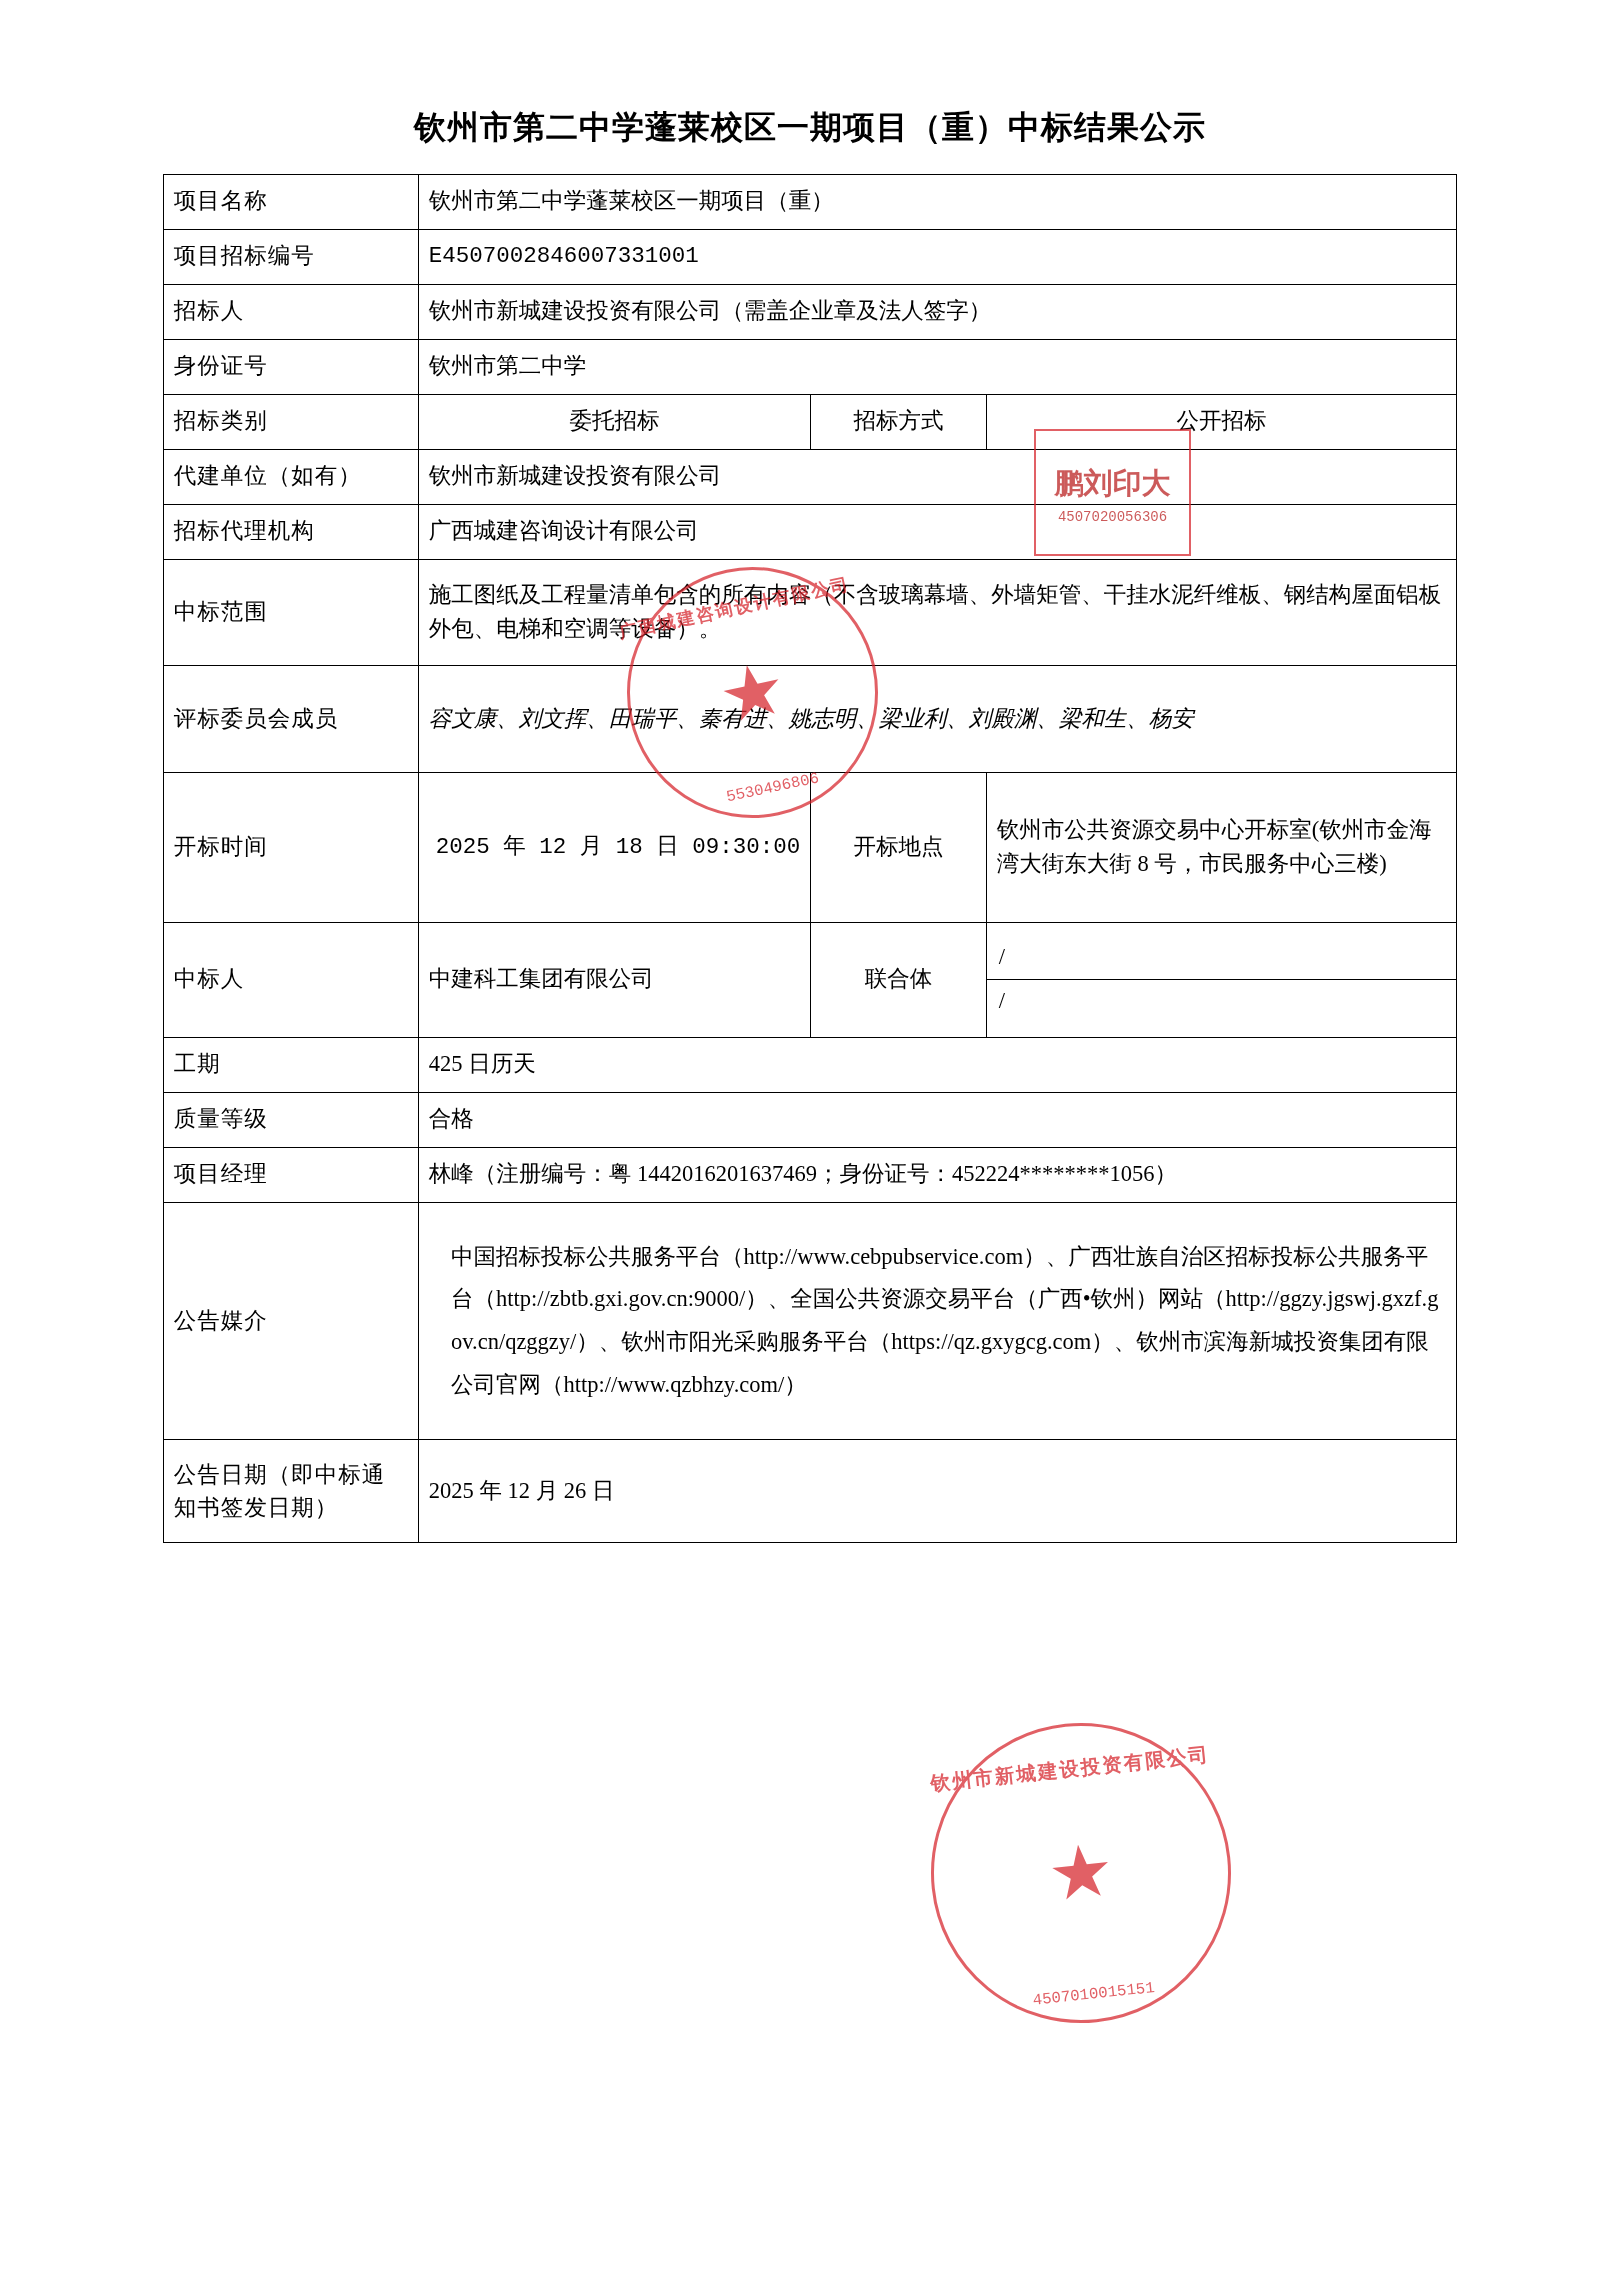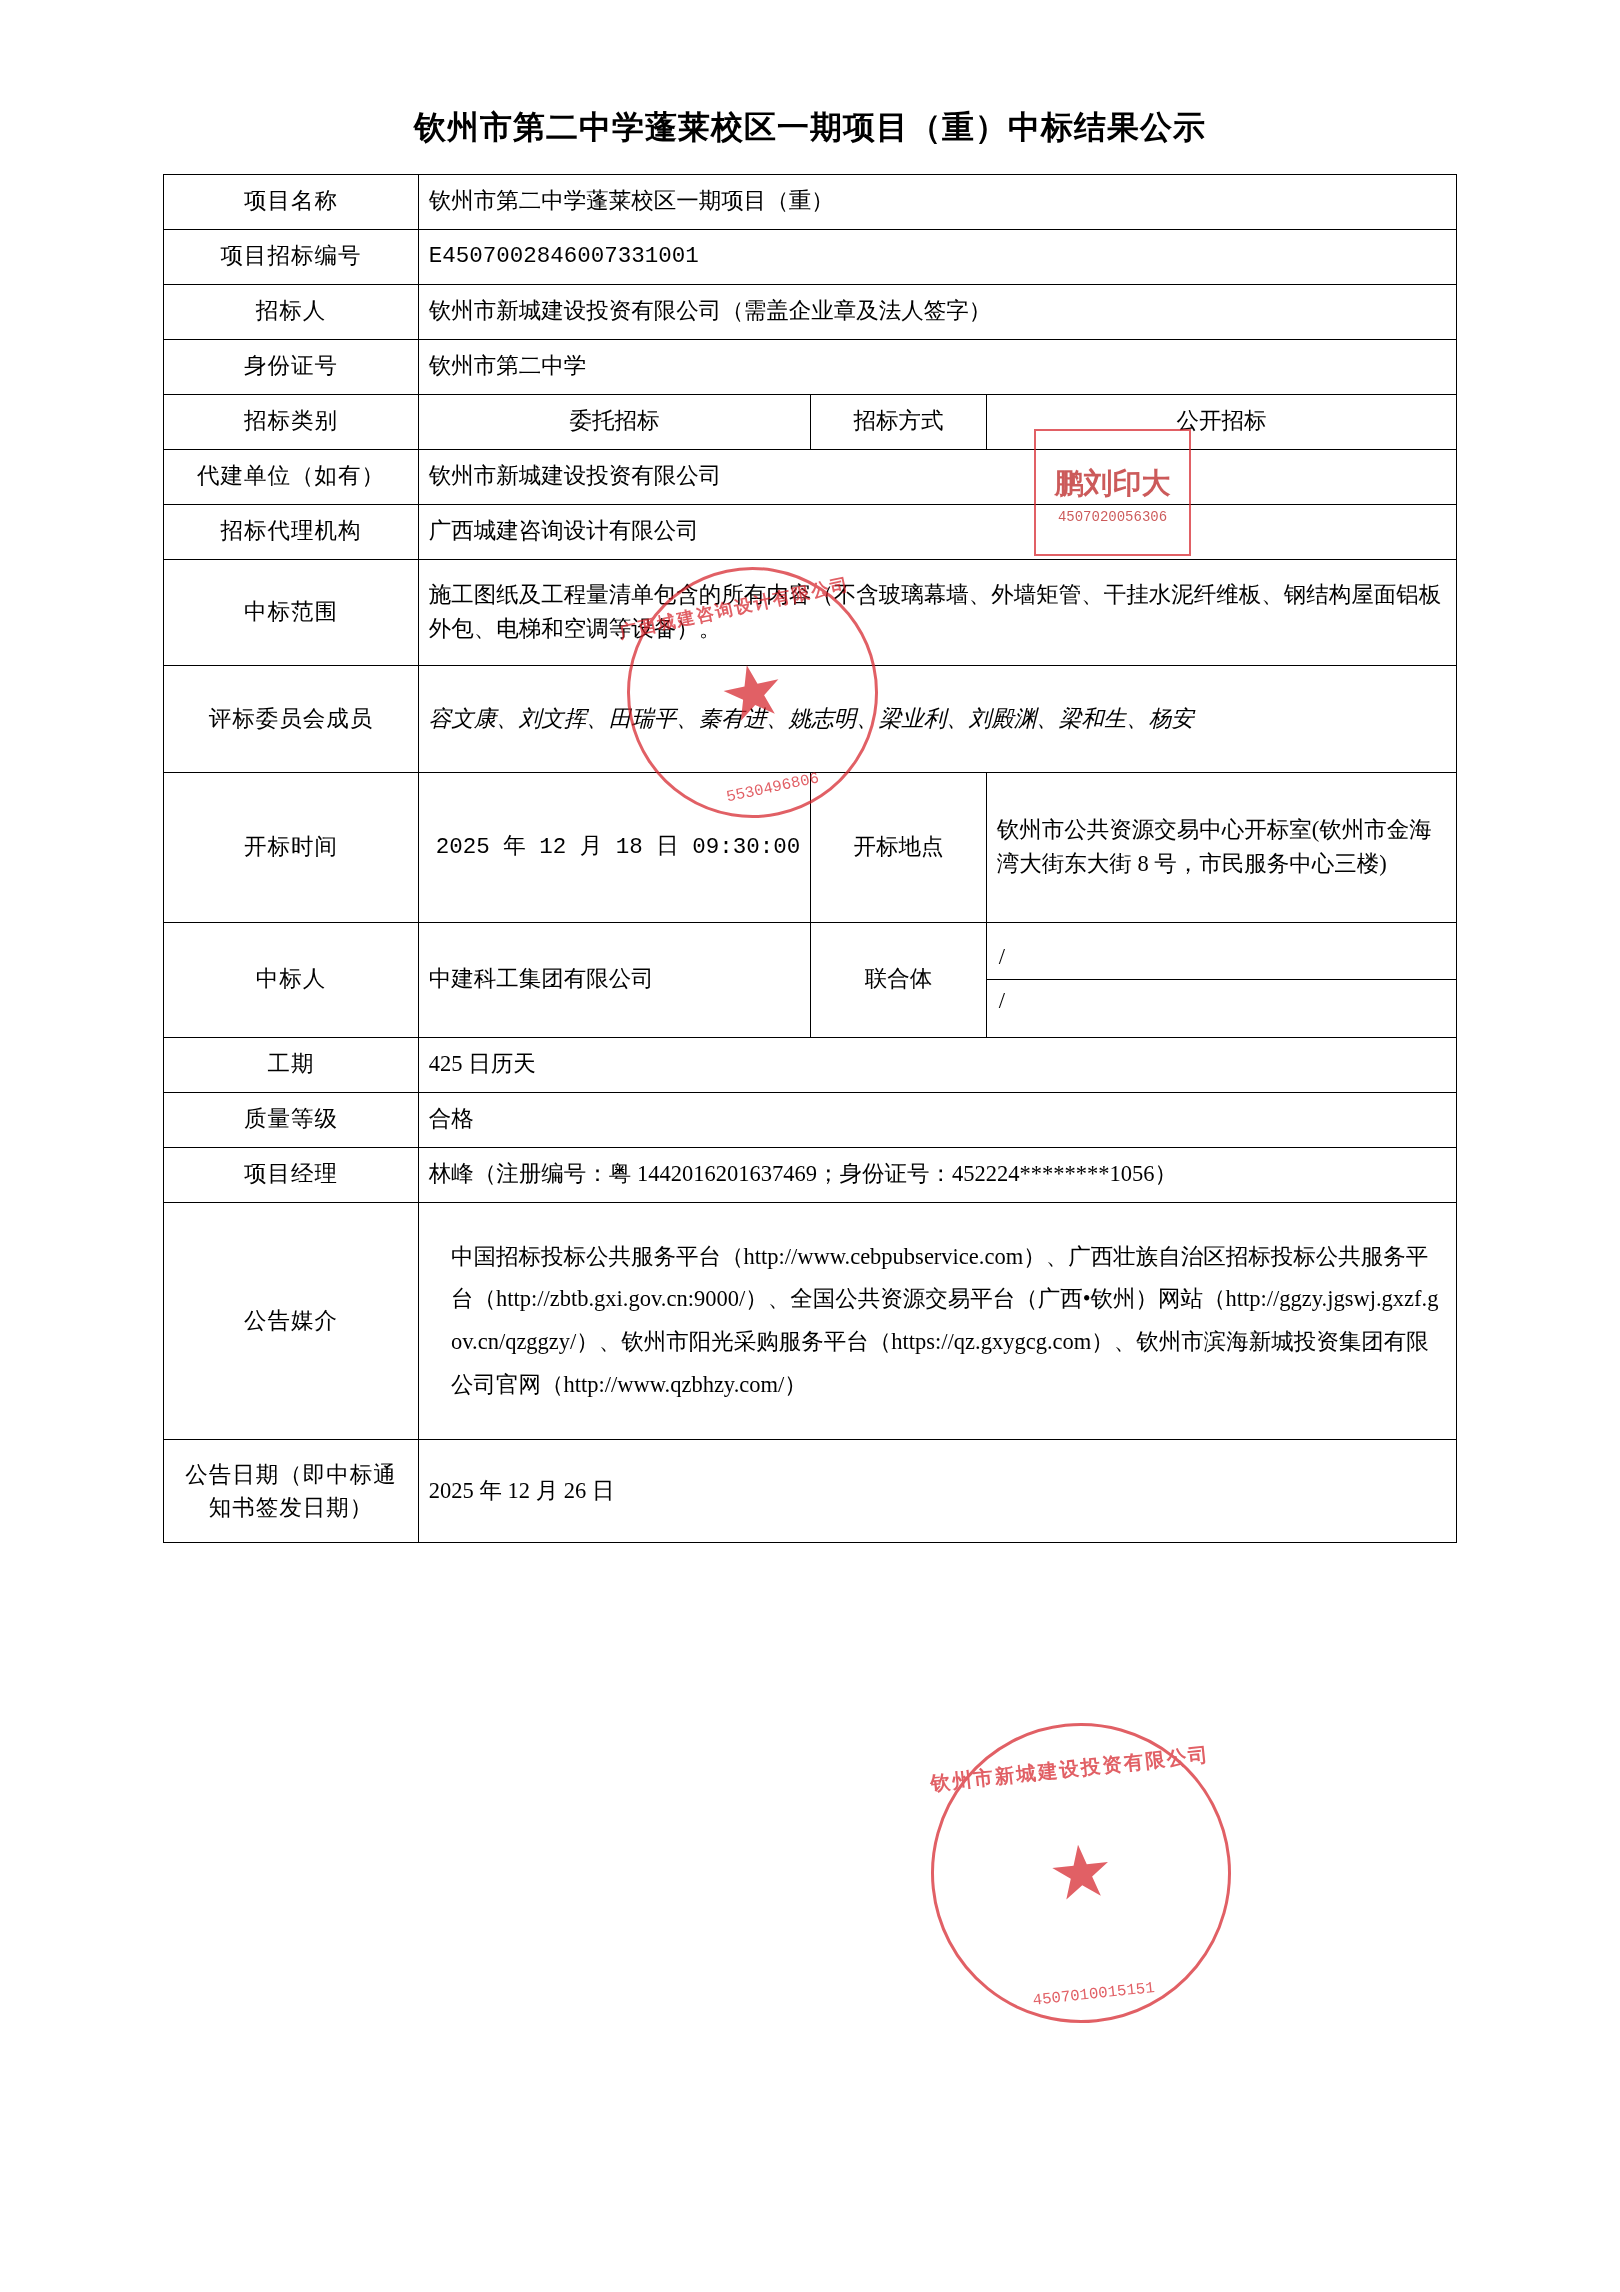--- a/index.html
+++ b/index.html
@@ -40,21 +40,20 @@
   }
   table.main td {
     border: 1px solid #000;
     padding: 5.9px 9.8px;
     font-size: 22.5px;
     line-height: 1.55;
     vertical-align: middle;
     word-break: break-all;
   }
   td.label {
-    text-align: center;
     width: 255px;
     letter-spacing: 1px;
     white-space: nowrap;
   }
   td.val {
     text-align: left;
   }
   td.center {
     text-align: center;
   }

